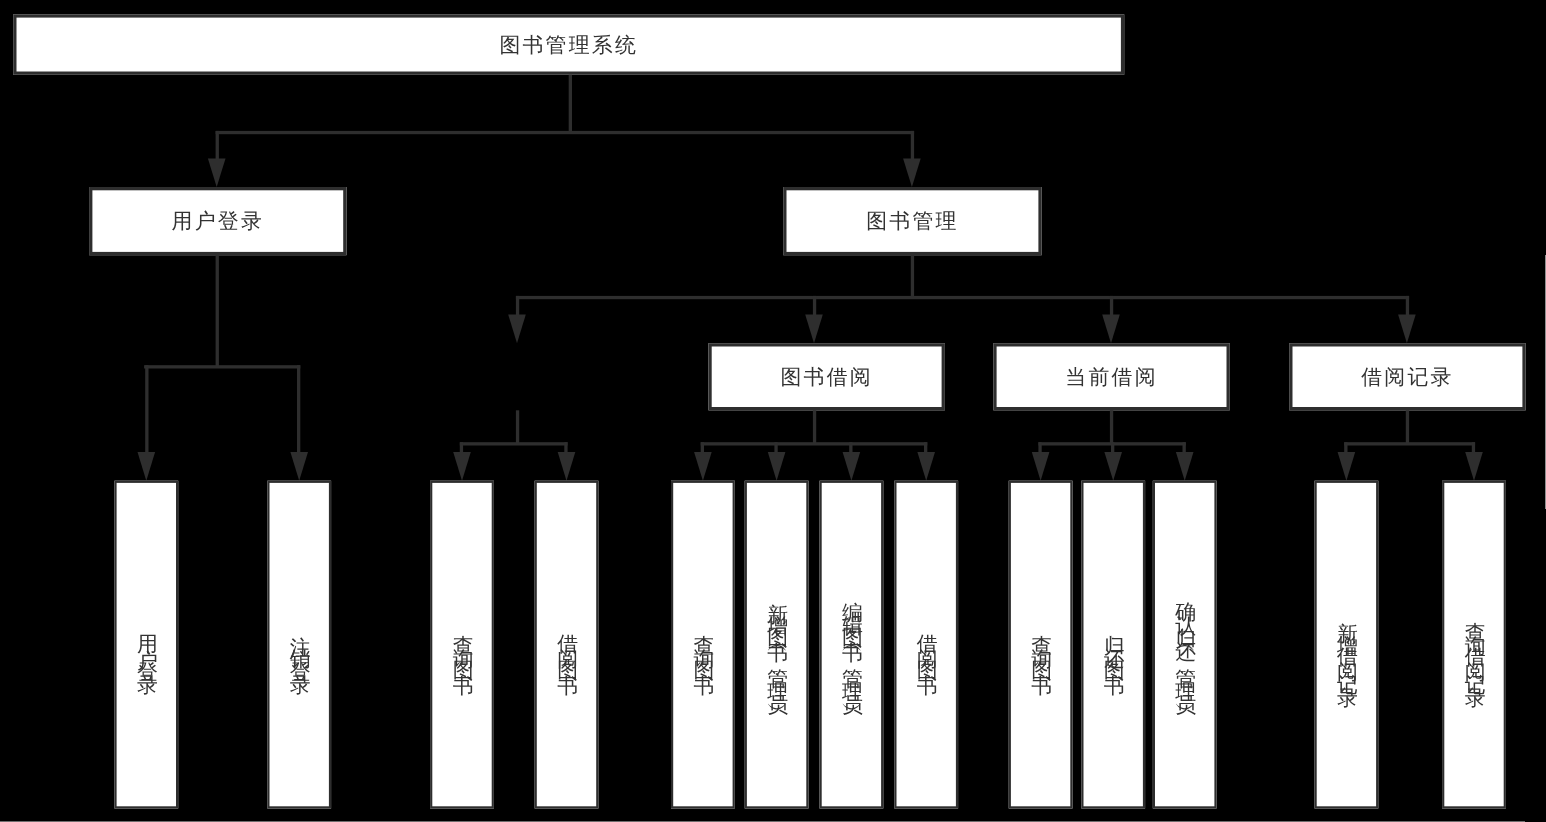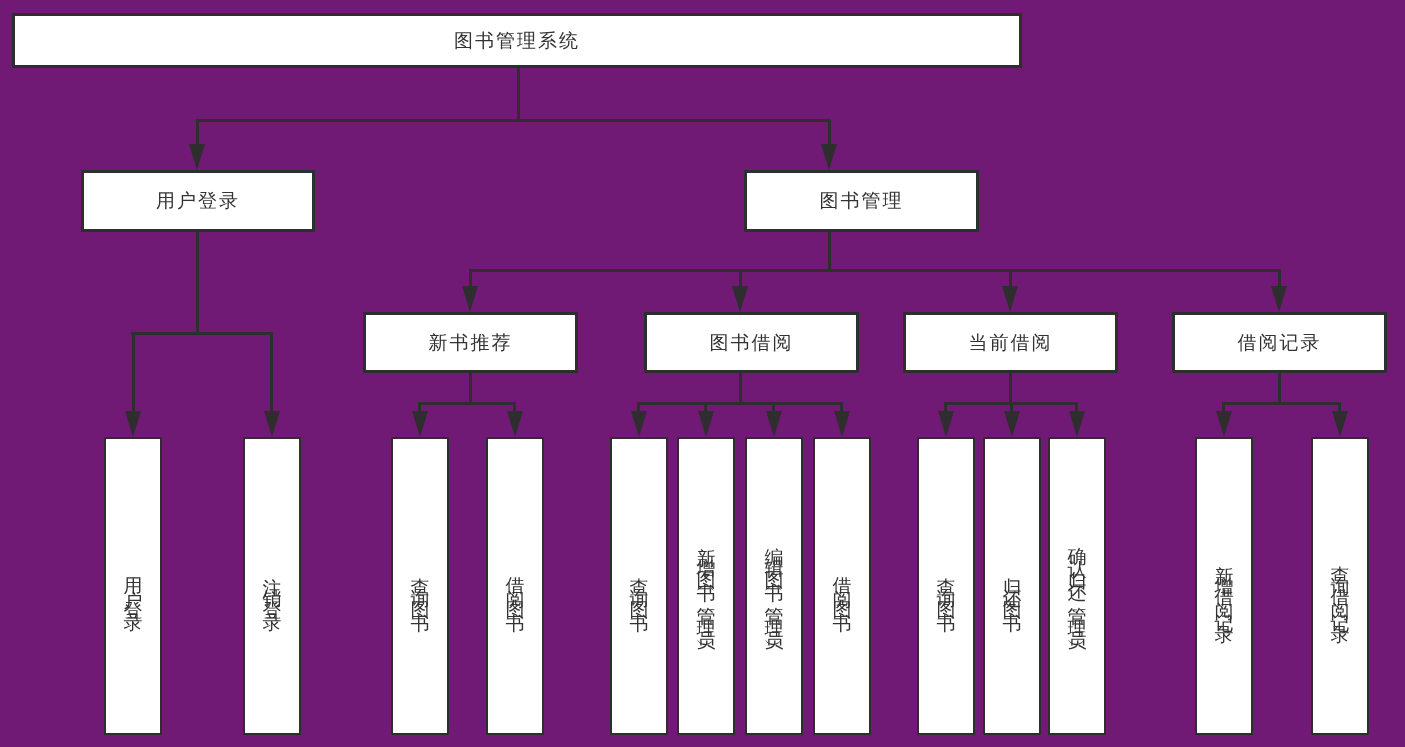--- a/index.html
+++ b/index.html
@@ -5,21 +5,21 @@
   html, body {
     margin: 0;
     padding: 0;
     background: #ffffff;
     font-family: "Liberation Sans", "DejaVu Sans", sans-serif;
   }
   .canvas {
     position: relative;
     width: 1405px;
     height: 747px;
-    background: #701a75;
+    background: #000000;
     overflow: hidden;
   }
   
   .box {
     position: absolute;
     background: #ffffff;
     border: 3px solid #2e2e2e;
     box-sizing: border-box;
     display: flex;
     align-items: center;
@@ -84,21 +84,21 @@
   <div class="vline" style="left:517px; top:68px; height:52px;"></div>
   <div class="hline" style="left:196px; top:119px; width:635px;"></div>
   <div class="vline" style="left:196px; top:119px; height:28px;"></div>
   <div class="vline" style="left:828px; top:119px; height:28px;"></div>
   <div class="arr" style="left:189px; top:144px;"></div>
   <div class="arr" style="left:821px; top:144px;"></div>
 
   <div class="box" style="left:81px; top:170px; width:234px; height:62px;">
     <span>用户登录</span>
   </div>
-  <div class="box" style="left:712px; top:170px; width:235px; height:62px;margin-left:32px;">
+  <div class="box" style="left:712px; top:170px; width:235px; height:62px;">
     <span>图书管理</span>
   </div>
 
   <div class="vline" style="left:196px; top:232px; height:101px;"></div>
   <div class="hline" style="left:131px; top:332px; width:142px;"></div>
   <div class="vline" style="left:132px; top:332px; height:81px;"></div>
   <div class="vline" style="left:270px; top:332px; height:81px;"></div>
   <div class="arr" style="left:125px; top:411px;"></div>
   <div class="arr" style="left:264px; top:411px;"></div>
 
@@ -106,23 +106,20 @@
   <div class="hline" style="left:469px; top:269px; width:812px;"></div>
   <div class="vline" style="left:469px; top:269px; height:19px;"></div>
   <div class="vline" style="left:739px; top:269px; height:19px;"></div>
   <div class="vline" style="left:1009px; top:269px; height:19px;"></div>
   <div class="vline" style="left:1278px; top:269px; height:19px;"></div>
   <div class="arr" style="left:462px; top:286px;"></div>
   <div class="arr" style="left:732px; top:286px;"></div>
   <div class="arr" style="left:1002px; top:286px;"></div>
   <div class="arr" style="left:1271px; top:286px;"></div>
 
-  <div class="box" style="left:363px; top:312px; width:215px; height:61px;">
-    <span>新书推荐</span>
-  </div>
   <div class="box" style="left:633px; top:312px; width:215px; height:61px;margin-left:11px;">
     <span>图书借阅</span>
   </div>
   <div class="box" style="left:903px; top:312px; width:215px; height:61px;">
     <span>当前借阅</span>
   </div>
   <div class="box" style="left:1172px; top:312px; width:215px; height:61px;">
     <span>借阅记录</span>
   </div>
 

